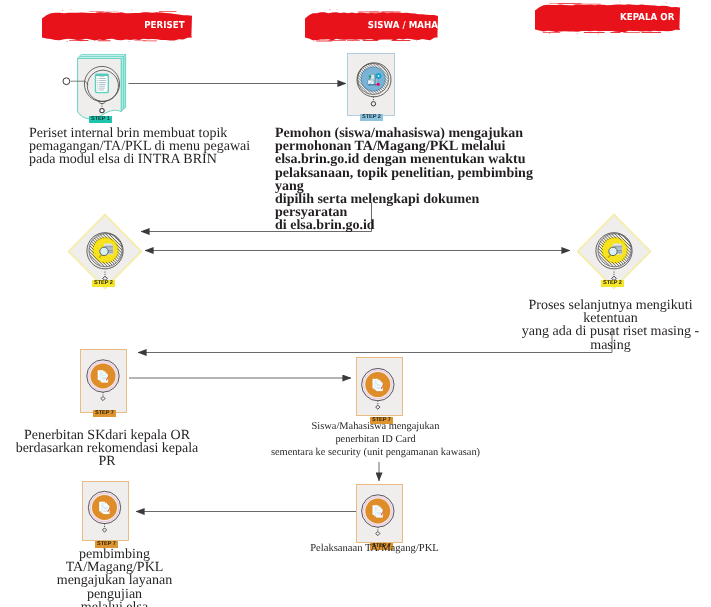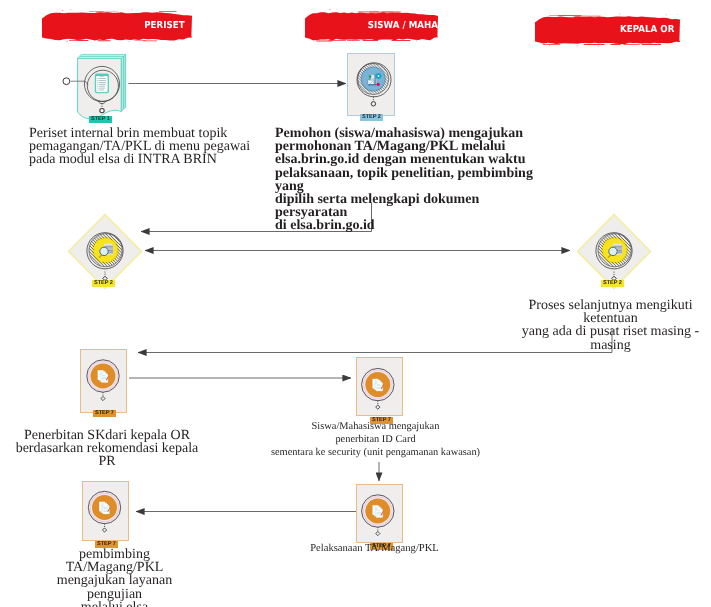--- a/index.html
+++ b/index.html
@@ -119,21 +119,21 @@
           <circle cx="31.8" cy="1.7" r="0.36"></circle>
           <circle cx="2.1" cy="17.0" r="0.56"></circle>
           <circle cx="0.6" cy="12.5" r="0.62"></circle>
           <circle cx="132.2" cy="23.9" r="0.43"></circle>
           <circle cx="131.0" cy="12.2" r="0.69"></circle>
         </g>
     </svg>
     <span class="btxt">SISWA / MAHASISWA</span>
   </div>
 
-  <div class="banner" style="left:535px;top:12px;width:130px;height:35px;">
+  <div class="banner" style="left:535px;top:0;width:130px;height:35px;">
     <svg width="145" height="35" viewBox="0 0 145 35">
       <path class="brush" d="M0.0,10.4 L4.3,7.2 L8.5,5.3 L12.8,4.8 L17.1,4.9 L21.3,5.1 L25.6,4.5 L29.9,4.9 L34.1,5.2 L38.4,5.2 L42.6,4.4 L46.9,4.9 L51.2,4.9 L55.4,4.7 L59.7,5.3 L64.0,4.8 L68.2,4.7 L72.5,5.2 L76.8,4.9 L81.0,4.5 L85.3,4.5 L89.6,4.7 L93.8,4.2 L98.1,4.8 L102.4,5.0 L106.6,4.6 L110.9,5.1 L115.1,5.2 L119.4,5.4 L123.7,5.9 L127.9,5.7 L132.2,6.1 L136.5,7.3 L140.7,7.0 L145.0,7.4 L144.4,28.0 L145.0,29.9 L140.7,29.7 L136.5,30.9 L132.2,31.2 L127.9,31.1 L123.7,31.2 L119.4,30.7 L115.1,31.6 L110.9,31.2 L106.6,31.4 L102.4,31.0 L98.1,30.9 L93.8,30.8 L89.6,32.2 L85.3,32.0 L81.0,31.7 L76.8,30.9 L72.5,31.0 L68.2,30.9 L64.0,31.2 L59.7,30.8 L55.4,31.2 L51.2,31.0 L46.9,31.0 L42.6,31.8 L38.4,31.5 L34.1,31.5 L29.9,31.3 L25.6,31.6 L21.3,32.0 L17.1,31.2 L12.8,30.8 L8.5,31.5 L4.3,30.4 L0.0,29.4 Z" fill="#e8121b"></path>
       <g fill="#e8121b" opacity=".85">
           <rect x="48.8" y="32.1" width="20.9" height="0.9" rx=".35"></rect>
           <rect x="7.7" y="32.3" width="17.6" height="0.7" rx=".35"></rect>
           <rect x="106.4" y="32.1" width="19.8" height="0.8" rx=".35"></rect>
           <rect x="75.2" y="32.1" width="10.5" height="0.8" rx=".35"></rect>
           <rect x="88.4" y="32.3" width="16.5" height="0.8" rx=".35"></rect>
           <rect x="38.3" y="3.7" width="27.5" height="0.7" rx=".35"></rect>
           <rect x="14.1" y="3.2" width="25.2" height="0.6" rx=".35"></rect>

